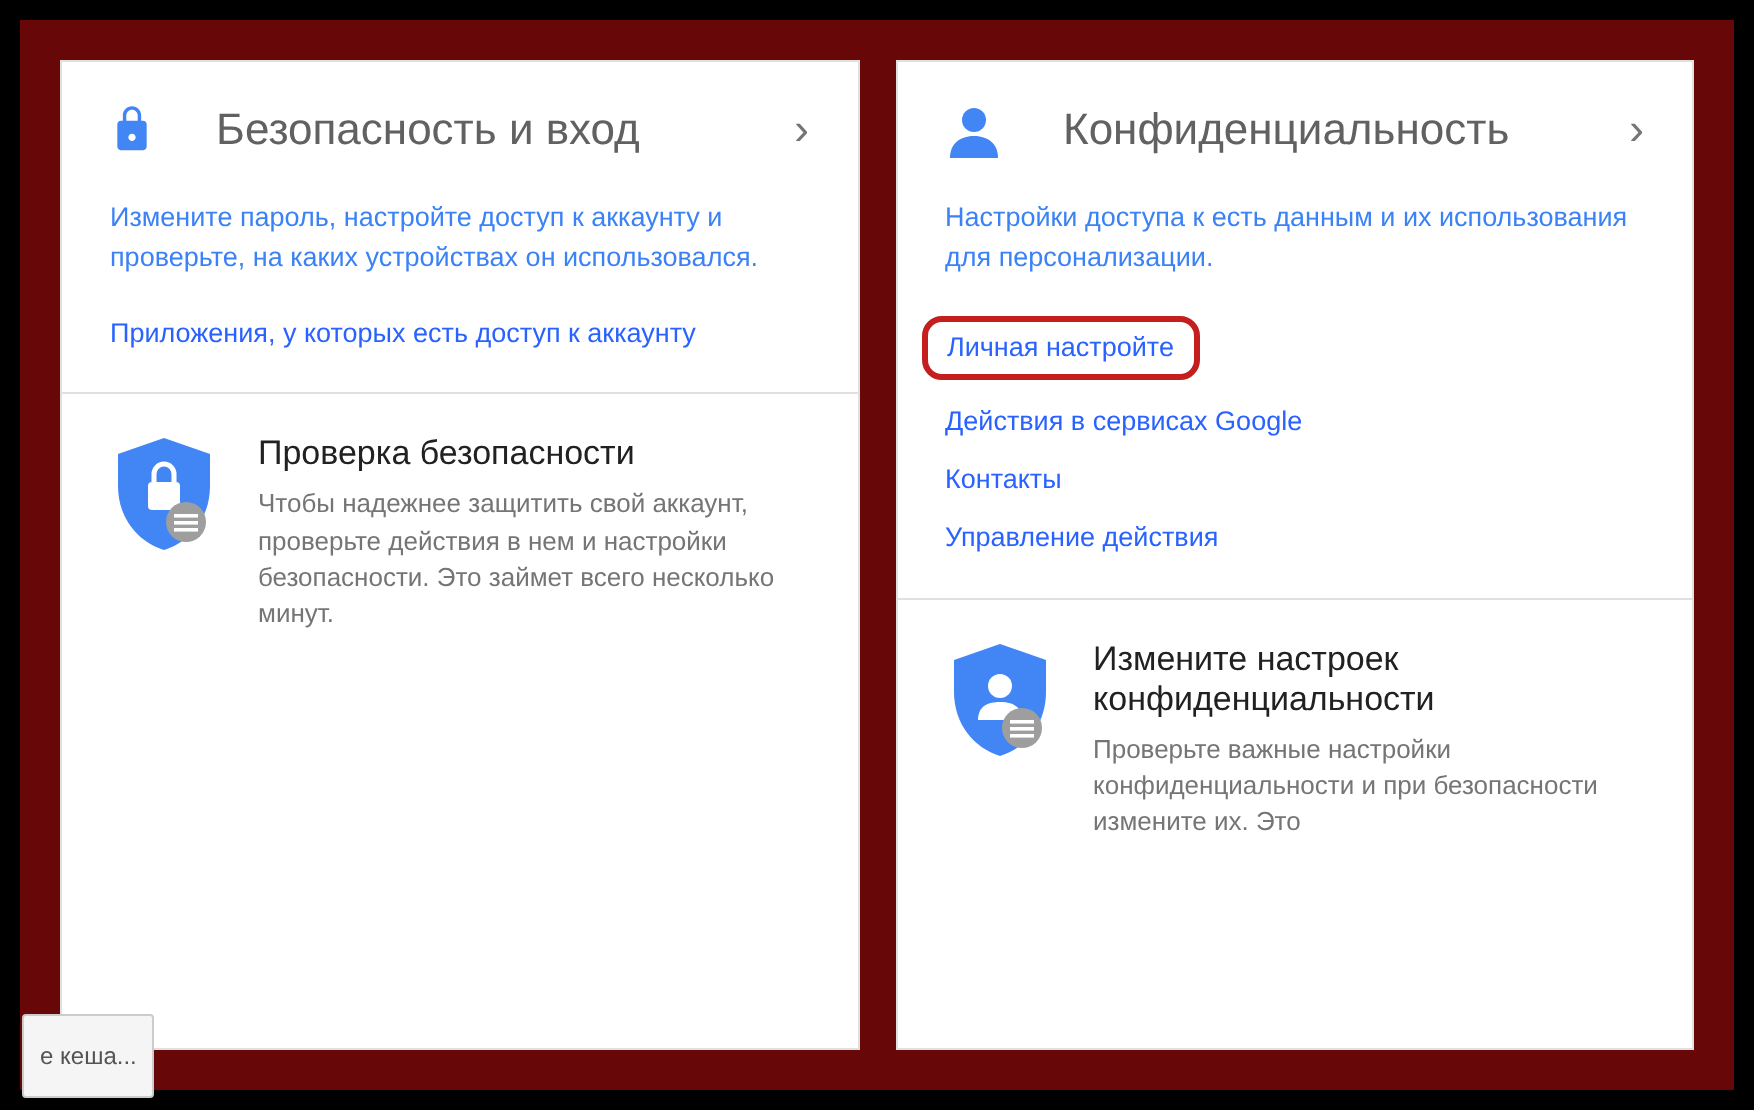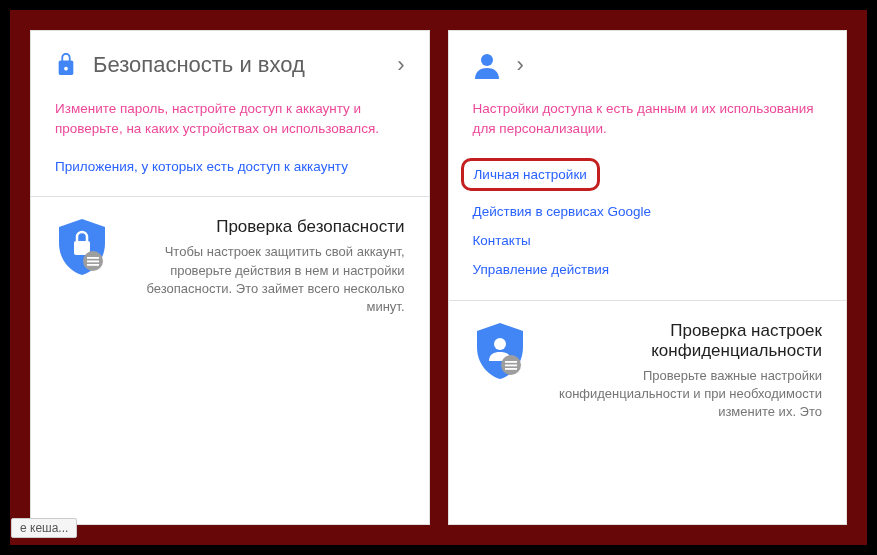--- a/index.html
+++ b/index.html
@@ -25,37 +25,37 @@
       background: #fff;
       flex: 1;
       border: 1px solid #e0e0e0;
       display: flex;
       flex-direction: column;
     }
     .card-header {
       display: flex;
       align-items: center;
       padding: 20px 24px;
-      gap: 16px;
+      gap: 31px;
       cursor: pointer;
     }
     .card-title {
       font-size: 22px;
       color: #616161;
       font-weight: 400;
       flex: 1;
     }
     .chevron {
       color: #757575;
       font-size: 22px;
     }
     .card-desc {
       padding: 0 24px 18px 24px;
       font-size: 13.5px;
-      color: #ec4899;
+      color: #3b82f6;
       line-height: 1.5;
     }
     .links {
       padding: 0 24px 20px 24px;
       display: flex;
       flex-direction: column;
       gap: 10px;
     }
     .link {
       color: #2962ff;
@@ -73,21 +73,21 @@
       margin-left: -12px;
       margin-bottom: 2px;
     }
     .checkup {
       border-top: 1px solid #e0e0e0;
       padding: 20px 24px;
       display: flex;
       gap: 20px;
       align-items: flex-start;
     }
-    .checkup-text { flex: 1; text-align: right; }
+    .checkup-text { flex: 1; }
     .checkup-title {
       font-size: 17px;
       color: #212121;
       margin-bottom: 6px;
     }
     .checkup-desc {
       font-size: 13px;
       color: #757575;
       line-height: 1.4;
     }
@@ -99,26 +99,26 @@
       width: 28px;
       height: 28px;
     }
     .shield-icon {
       width: 54px;
       height: 60px;
       flex-shrink: 0;
     }
     .statusbar {
       position: fixed;
-      bottom: 17px;
+      bottom: 6px;
       left: 11px;
       background: #f5f5f5;
       border: 1px solid #ccc;
       border-radius: 2px;
-      padding: 2px 8px;
+      padding: 13px 8px;
       font-size: 12px;
       color: #555;
     }
   </style>
 </head>
 <body>
 
 <div class="frame">
   <div class="content">
 
@@ -139,54 +139,55 @@
           <path fill="#4285f4" d="M27 2 L4 10 L4 26 C4 42 14 54 27 58 C40 54 50 42 50 26 L50 10 Z"></path>
           <rect x="19" y="24" width="16" height="14" rx="2" fill="#fff"></rect>
           <path fill="none" stroke="#fff" stroke-width="2.5" d="M22 24 v-4 a5 5 0 0 1 10 0 v4"></path>
           <circle cx="38" cy="44" r="10" fill="#9e9e9e"></circle>
           <rect x="32" y="40" width="12" height="1.8" fill="#fff"></rect>
           <rect x="32" y="43.5" width="12" height="1.8" fill="#fff"></rect>
           <rect x="32" y="47" width="12" height="1.8" fill="#fff"></rect>
         </svg>
         <div class="checkup-text">
           <div class="checkup-title">Проверка безопасности</div>
-          <div class="checkup-desc">Чтобы настроек защитить свой аккаунт, проверьте действия в нем и настройки безопасности. Это займет всего несколько минут.</div>
+          <div class="checkup-desc">Чтобы надежнее защитить свой аккаунт, проверьте действия в нем и настройки безопасности. Это займет всего несколько минут.</div>
         </div>
       </div>
     </div>
 
     <div class="card">
       <div class="card-header">
         <svg class="icon-person" viewBox="0 0 28 28">
           <circle cx="14" cy="9" r="6" fill="#4285f4"></circle>
           <path fill="#4285f4" d="M2 28 C2 20 8 17 14 17 C20 17 26 20 26 28 Z"></path>
         </svg>
+        <span class="card-title">Конфиденциальность</span>
         <span class="chevron">›</span>
       </div>
       <div class="card-desc">Настройки доступа к есть данным и их использования для персонализации.</div>
       <div class="links">
         <div class="highlight-box">
-          <a class="link">Личная настройки</a>
+          <a class="link">Личная настройте</a>
         </div>
         <a class="link">Действия в сервисах Google</a>
         <a class="link">Контакты</a>
         <a class="link">Управление действия</a>
       </div>
       <div class="checkup">
         <svg class="shield-icon" viewBox="0 0 54 60">
           <path fill="#4285f4" d="M27 2 L4 10 L4 26 C4 42 14 54 27 58 C40 54 50 42 50 26 L50 10 Z"></path>
           <circle cx="27" cy="23" r="6" fill="#fff"></circle>
           <path fill="#fff" d="M16 40 C16 33 21 31 27 31 C33 31 38 33 38 40 Z"></path>
           <circle cx="38" cy="44" r="10" fill="#9e9e9e"></circle>
           <rect x="32" y="40" width="12" height="1.8" fill="#fff"></rect>
           <rect x="32" y="43.5" width="12" height="1.8" fill="#fff"></rect>
           <rect x="32" y="47" width="12" height="1.8" fill="#fff"></rect>
         </svg>
         <div class="checkup-text">
-          <div class="checkup-title">Проверка настроек конфиденциальности</div>
-          <div class="checkup-desc">Проверьте важные настройки конфиденциальности и при необходимости измените их. Это</div>
+          <div class="checkup-title">Измените настроек конфиденциальности</div>
+          <div class="checkup-desc">Проверьте важные настройки конфиденциальности и при безопасности измените их. Это</div>
         </div>
       </div>
     </div>
   </div>
 </div>
 
 <div class="statusbar">е кеша...</div>
 
 </body></html>

